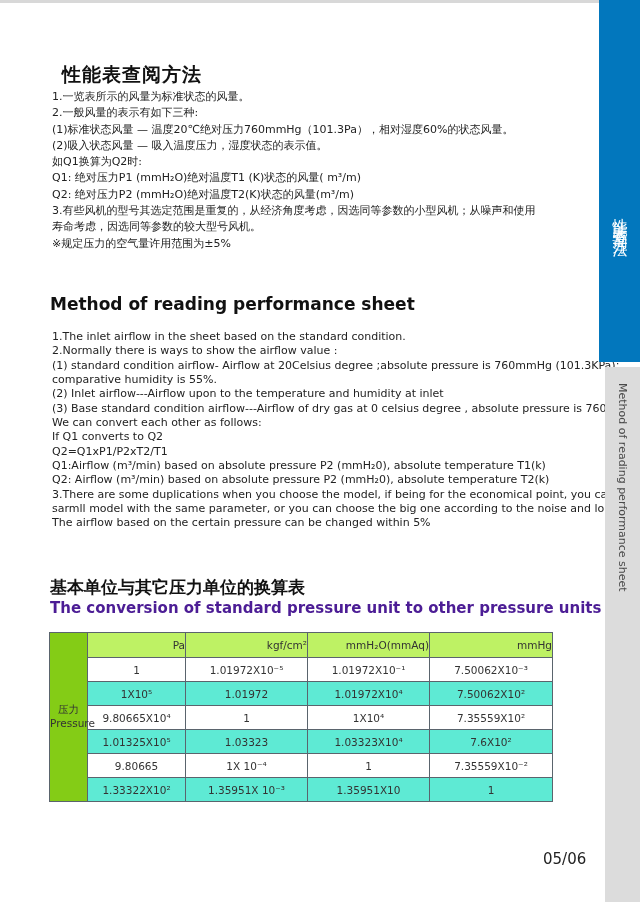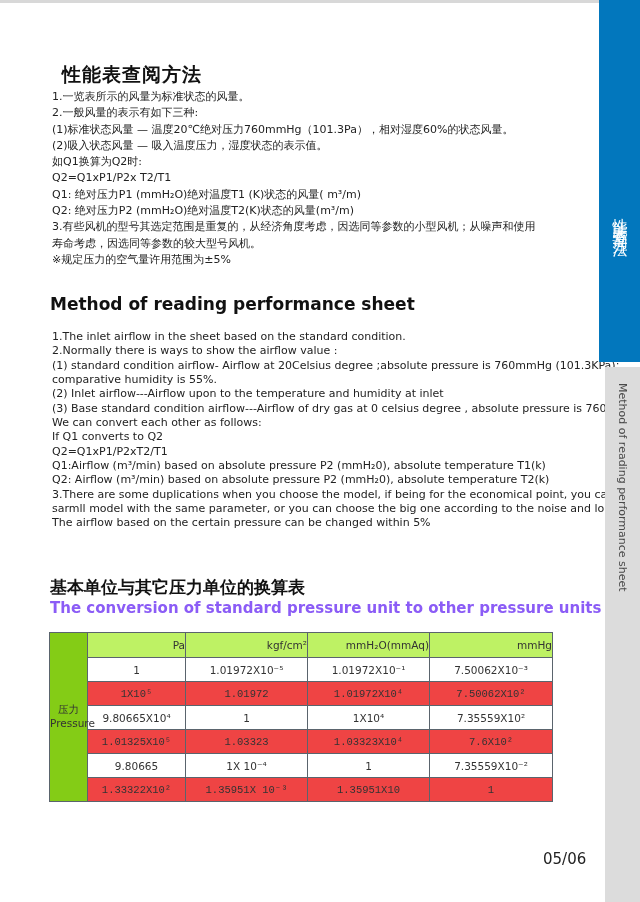--- a/index.html
+++ b/index.html
@@ -9,35 +9,35 @@
 
   .cn-title{position:absolute;left:50px;top:50px;margin:12px;font-size:19px;font-weight:bold;
             color:#111;letter-spacing:1px;}
   .cn-body{position:absolute;left:52px;top:89px;width:520px;font-size:11px;color:#222;
            line-height:16.3px;white-space:nowrap;}
   .en-title{position:absolute;left:50px;top:294px;margin:0;font-size:17px;font-weight:bold;color:#111;}
   .en-body{position:absolute;left:52px;top:330px;width:530px;font-size:11px;color:#222;
            line-height:14.35px;white-space:nowrap;}
 
   .sec3-zh{position:absolute;left:50px;top:576px;margin:0;font-size:17px;font-weight:bold;color:#111;}
-  .sec3-en{position:absolute;left:50px;top:599px;margin:0;font-size:15px;font-weight:bold;color:#8b5cf6;}
+  .sec3-en{position:absolute;left:50px;top:599px;margin:0;font-size:15px;font-weight:bold;color:#4c1d95;}
 
   table.conv{position:absolute;left:49px;top:632px;width:503px;border-collapse:collapse;
              font-size:10.5px;color:#333;table-layout:fixed;}
   table.conv th,table.conv td{border:1px solid #5a646d;text-align:center;vertical-align:middle;
              font-weight:normal;padding:0;}
   table.conv tr.head th{background:#bef264;height:24px;text-align:right;}
   table.conv td.rowhead{background:#84cc16;width:38px;line-height:1.3;}
   table.conv col.c1{width:38px}
   table.conv col.c2{width:98px}
   table.conv col.c3{width:122px}
   table.conv col.c4{width:122px}
   table.conv col.c5{width:123px}
   table.conv tr.data td{height:23px;background:#ffffff;}
-  table.conv tr.alt td{background:#ef4444;font-family:Liberation Mono, monospace;}
+  table.conv tr.alt td{background:#5eead4;}
 
   .pagenum{position:absolute;left:543px;top:850px;font-size:15px;color:#222;}
 
   .tab-blue{position:absolute;left:599px;top:0;width:41px;height:362px;background:#0277bd;}
   .tab-blue .vtext{position:absolute;top:206px;left:50%;transform:translateX(-50%);
                    writing-mode:vertical-rl;text-orientation:upright;color:#ffffff;
                    font-size:15px;letter-spacing:4px;}
   .tab-gray{position:absolute;left:605px;top:367px;width:35px;height:535px;background:#dcdcdc;}
   .tab-gray .vtext{position:absolute;top:16px;left:50%;transform:translateX(-50%);
                    writing-mode:vertical-rl;color:#4a4a4a;font-size:11px;}
@@ -49,21 +49,20 @@
   <div class="top-edge"></div>
 
   <h1 class="cn-title">性能表查阅方法</h1>
 
   <div class="cn-body">
     <div>1.一览表所示的风量为标准状态的风量。</div>
     <div>2.一般风量的表示有如下三种:</div>
     <div>(1)标准状态风量 — 温度20℃绝对压力760mmHg（101.3Pa），相对湿度60%的状态风量。</div>
     <div>(2)吸入状态风量 — 吸入温度压力，湿度状态的表示值。</div>
     <div>如Q1换算为Q2时:</div>
-    <div>Q2=Q1xP1/P2x T2/T1</div>
     <div>Q1: 绝对压力P1 (mmH₂O)绝对温度T1 (K)状态的风量( m³/m)</div>
     <div>Q2: 绝对压力P2 (mmH₂O)绝对温度T2(K)状态的风量(m³/m)</div>
     <div>3.有些风机的型号其选定范围是重复的，从经济角度考虑，因选同等参数的小型风机；从噪声和使用</div>
     <div>寿命考虑，因选同等参数的较大型号风机。</div>
     <div>※规定压力的空气量许用范围为±5%</div>
   </div>
 
   <h2 class="en-title">Method of reading performance sheet</h2>
 
   <div class="en-body">

